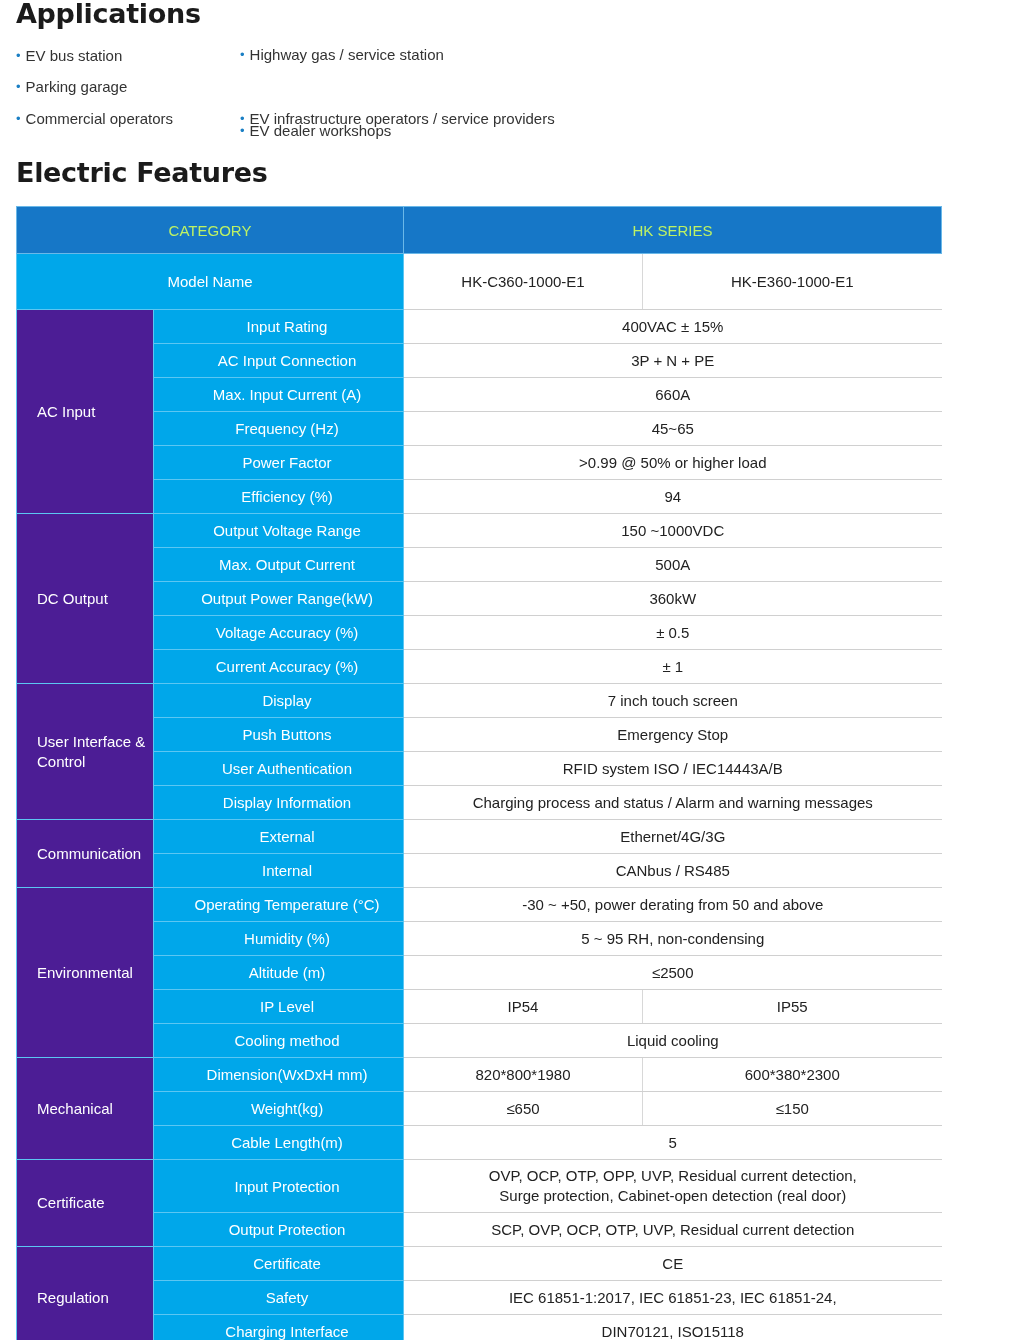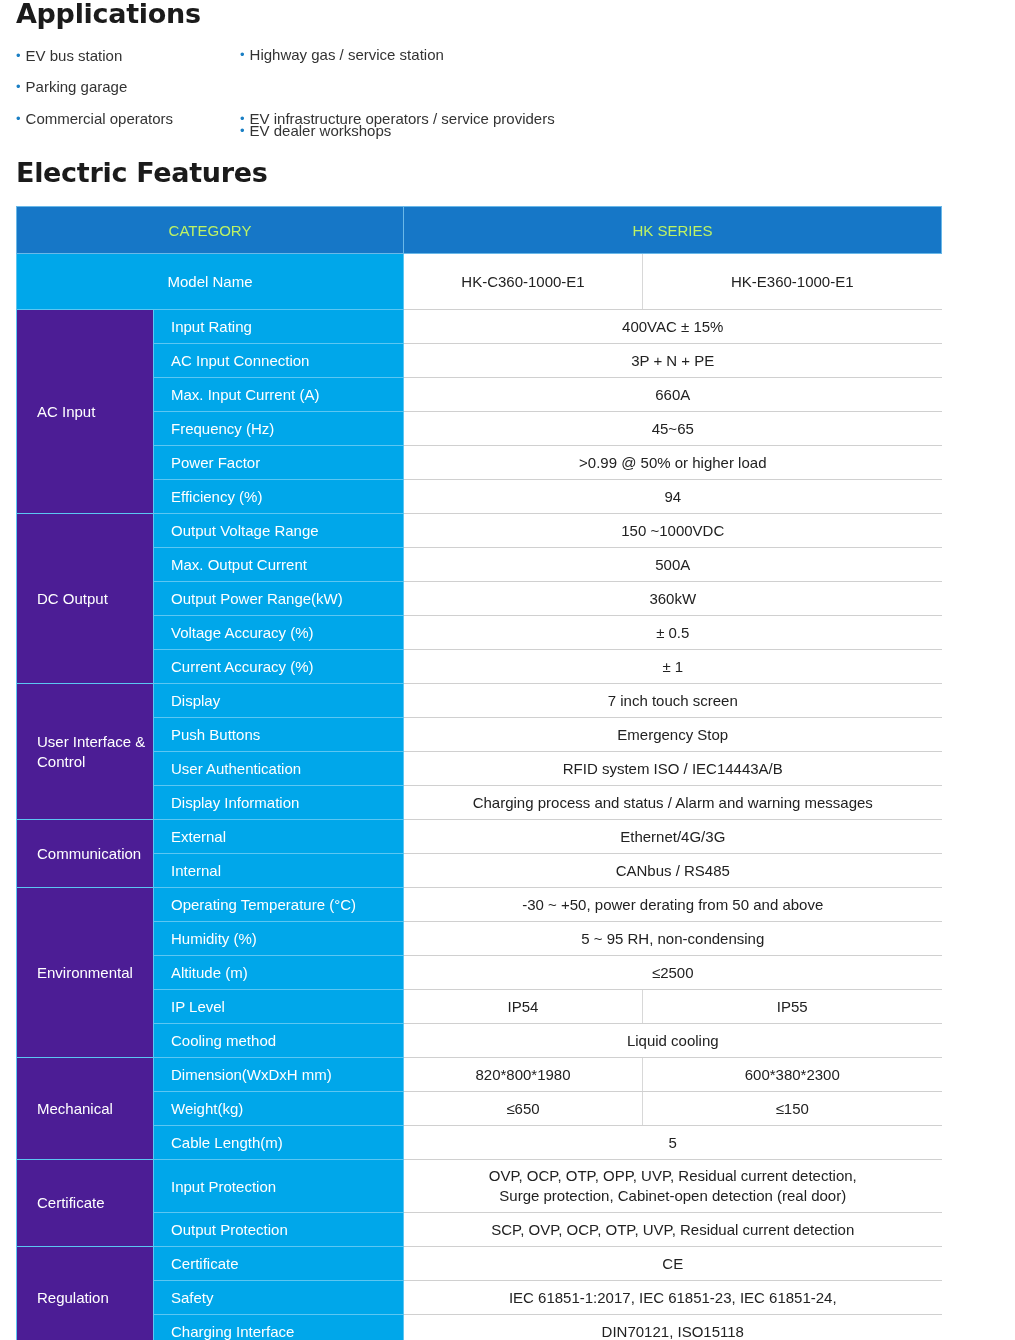--- a/index.html
+++ b/index.html
@@ -8,21 +8,21 @@
   #apps-title { top: -2px; }
   #features-title { top: 157px; }
   .app-list { position: absolute; top: 46px; left: 16px; width: 700px; }
   .app-item { position: absolute; font-size: 15px; color: #333; white-space: nowrap; }
   .app-item .bullet { color: #1a7fc4; font-size: 13px; margin-right: 5px; position: relative; top: -1px; }
 
   table.spec { position: absolute; left: 16px; top: 206px; width: 925px; border-collapse: collapse; table-layout: fixed; font-size: 15px; }
   table.spec td { height: 33px; padding: 0; border: 1px solid #d8d8d8; }
   table.spec tr.head td { height: 46px; background: #1677c7; color: #bef264; text-align: center; border: 1px solid #6ab8e8; font-size: 15px; }
   td.cat { background: #4c1d95; color: #fff; padding-left: 20px !important; border: 1px solid #5cc6f2 !important; line-height: 20px; }
-  td.param { background: #00a7ea; color: #fff; padding-left: 17px !important; border: 1px solid #5cc6f2 !important; }
+  td.param { background: #00a7ea; color: #fff; padding-left: 17px !important; border: 1px solid #5cc6f2 !important; text-align: center; }
   td.model-label { background: #00a7ea; color: #fff; text-align: center; border: 1px solid #5cc6f2 !important; }
   td.val { background: #fff; color: #222; text-align: center; border-left: 1px solid #d8d8d8; border-right: none !important; line-height: 20px; }
   td.val.split { border-right: 1px solid #d8d8d8 !important; }
   table.spec td.val { border-top: 1px solid #f97316; border-bottom: 1px solid #d0d0d0; }
 </style>
 </head>
 <body>
 
 <h1 id="apps-title">Applications</h1>
 

